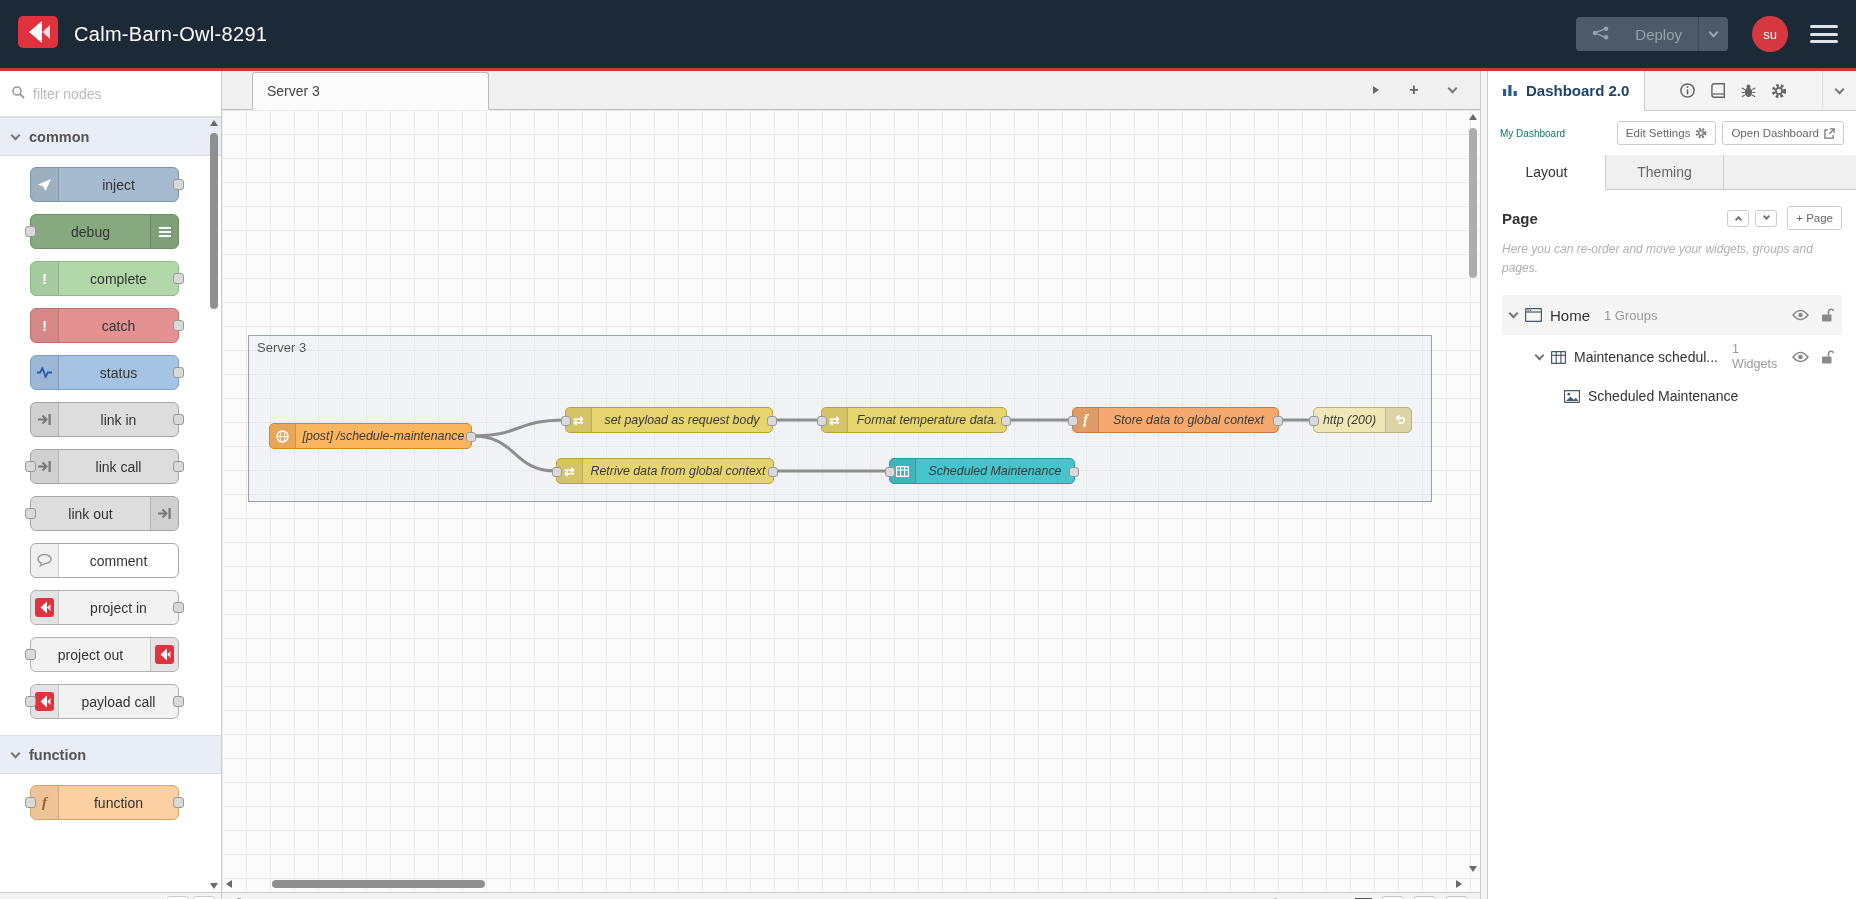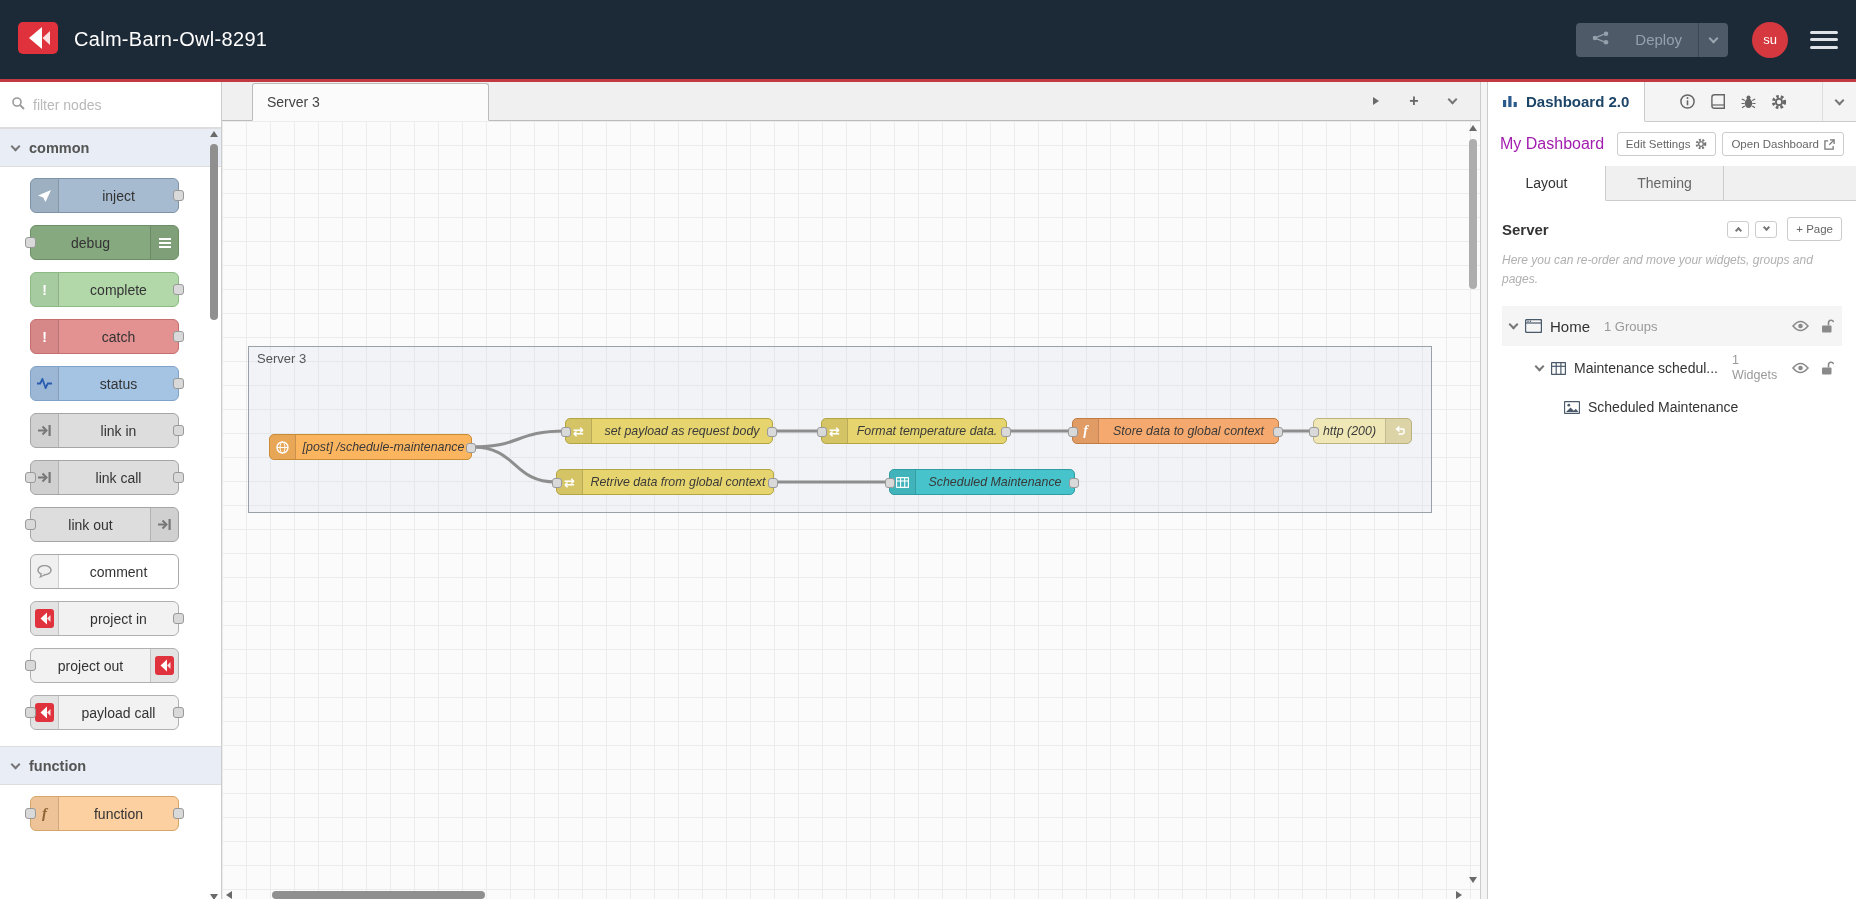--- a/index.html
+++ b/index.html
@@ -1,19 +1,19 @@
 <!DOCTYPE html>
 <html><head>
 <meta charset="utf-8">
 <style>
   *{margin:0;padding:0;box-sizing:border-box;}
   html,body{width:1856px;height:899px;overflow:hidden;font-family:"Liberation Sans","DejaVu Sans",sans-serif;color:#333;background:#fff;}
 
   
-  #header{height:79px;background:#1c2937;display:flex;align-items:center;padding:16px 18px;}
+  #header{height:68px;background:#1c2937;display:flex;align-items:center;padding:16px 18px;}
   #accent{height:3px;background:#c23a3f;}
   #app-title{color:#fff;font-size:20px;margin-left:16px;font-weight:500;letter-spacing:.3px;}
   #hdr-spacer{flex:1;}
   #deploy-btn{height:34px;background:#4e5a67;border-radius:4px;display:flex;align-items:center;color:#96a1ad;font-size:15px;cursor:default;}
   #deploy-btn .dmain{display:flex;align-items:center;gap:26px;padding:0 16px;}
   #deploy-btn .dcaret{width:30px;height:100%;border-left:1px solid #3c4854;display:flex;align-items:center;justify-content:center;}
   #avatar{width:36px;height:36px;border-radius:50%;background:#d5393f;color:#fff;display:flex;align-items:center;justify-content:center;font-size:13px;margin-left:24px;}
   #hamburger{margin-left:22px;width:28px;height:22px;display:flex;flex-direction:column;justify-content:space-between;padding:2px 0;cursor:pointer;}
   #hamburger span{display:block;height:3px;background:#dfe3e8;border-radius:2px;}
 
@@ -94,21 +94,21 @@
   .cnt{font-size:12px;color:#555;}
   .zbtn{width:22px;height:18px;border:1px solid #c6c6c6;background:#fafafa;border-radius:3px;display:inline-flex;align-items:center;justify-content:center;font-size:12px;color:#555;cursor:pointer;}
 
   
   #sb-iconrow{height:40px;background:#f4f4f4;border-bottom:1px solid #ccc;display:flex;align-items:stretch;flex:none;gap:25px;}
   #sb-paneltab{display:flex;align-items:center;gap:8px;padding:0 15px;background:#fff;border-right:1px solid #ccc;font-size:15px;font-weight:600;color:#1d4568;margin-bottom:-1px;border-bottom:1px solid #fff;cursor:pointer;}
   #sb-icons{flex:1;display:flex;align-items:center;justify-content:space-evenly;}
   .sb-ico{width:26px;height:26px;display:flex;align-items:center;justify-content:center;cursor:pointer;}
   #sb-caret{width:34px;display:flex;align-items:center;justify-content:center;border-left:1px solid #ddd;cursor:pointer;}
   #sb-dashrow{display:flex;align-items:center;gap:6px;padding:10px 12px;flex:none;}
-  #sb-dashrow .dname{flex:1;font-size:16px;color:#a21caf;}
+  #sb-dashrow .dname{flex:1;font-size:10px;color:#0f766e;}
   .sb-btn{height:24px;border:1px solid #ccc;background:#fff;border-radius:3px;font-size:11.5px;color:#666;display:inline-flex;align-items:center;gap:5px;padding:0 8px;cursor:pointer;white-space:nowrap;}
   #sb-tabs{display:flex;height:35px;background:#f0f0f0;border-bottom:1px solid #ccc;flex:none;}
   .sb-tab{width:118px;display:flex;align-items:center;justify-content:center;font-size:14px;color:#666;border-right:1px solid #ccc;cursor:pointer;}
   .sb-tab.active{background:#fff;color:#333;border-bottom:1px solid #fff;margin-bottom:-1px;}
   #sb-pages{padding:16px 14px;overflow:hidden;}
   #pages-head{display:flex;align-items:center;gap:6px;}
   #pages-head .ptitle{font-size:15px;font-weight:bold;color:#333;flex:1;}
   #pages-help{margin-top:10px;font-size:12px;font-style:italic;color:#b0b0b0;line-height:1.55;max-width:330px;}
   #tree{margin-top:18px;}
   .trow{display:flex;align-items:center;gap:8px;}
@@ -571,21 +571,21 @@
         <span class="sb-tab active">
             <span>Layout</span>
           </span>
         <span class="sb-tab">
             <span>Theming</span>
           </span>
       </div>
 
       <div id="sb-pages">
         <div id="pages-head">
-          <span class="ptitle">Server</span>
+          <span class="ptitle">Page</span>
           <span class="mini-btn">
               <span class="chev up" style="width:5px;height:5px;"></span>
             </span>
           <span class="mini-btn">
               <span class="chev down" style="width:5px;height:5px;"></span>
             </span>
           <span class="sb-btn" style="margin-left:4px;">
               <span>+ Page</span>
             </span>
         </div>

